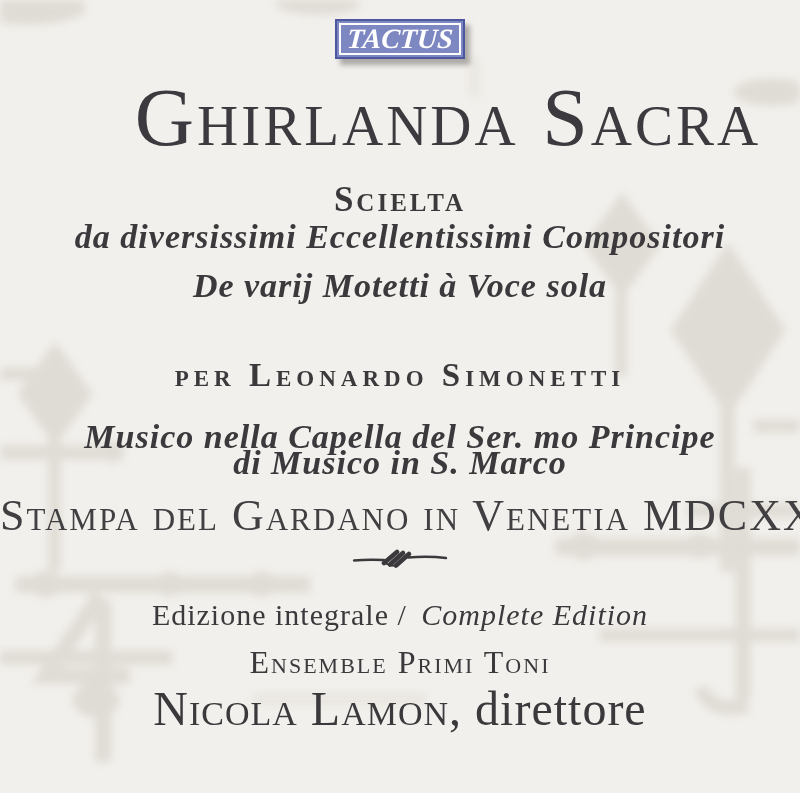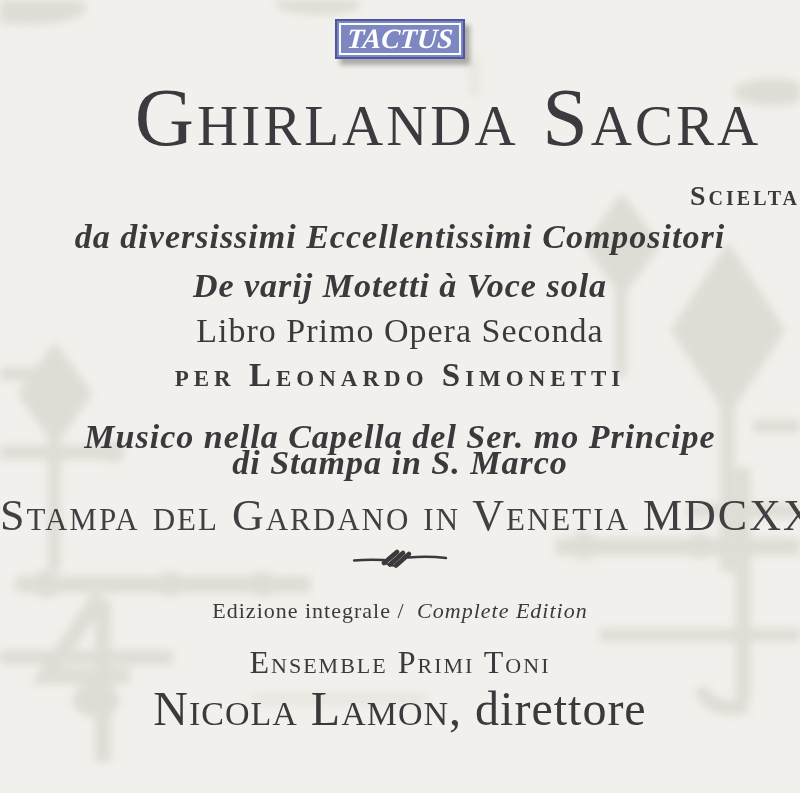--- a/index.html
+++ b/index.html
@@ -34,31 +34,31 @@
     font-size: 82px;
     font-variant: small-caps;
     letter-spacing: 3px;
     color: #3c3a3e;
     padding-left: 48px;
   }
   .sc-bold  { font-variant: small-caps; font-weight: bold; }
   .sc       { font-variant: small-caps; }
   .it       { font-style: italic; letter-spacing: 1px; font-weight: bold; }
 
-  .scielta   { top: 182px; font-size: 28px; letter-spacing: 3px; text-align: right; }
+  .scielta   { top: 182px; font-size: 35px; letter-spacing: 3px; }
   .sub1      { top: 220px; font-size: 34px; }
   .sub2      { top: 269px; font-size: 34px; }
   .libro     { top: 314px; font-size: 34px; letter-spacing: 1px; }
   .perline   { top: 359px; font-size: 33px; letter-spacing: 5px; }
   .musico1   { top: 420px; font-size: 34px; }
   .musico2   { top: 446px; font-size: 34px; }
   .imprint   { top: 494px; font-size: 44px; letter-spacing: 2px; color: #413f42; }
 
   .divider   { top: 549px; }
-  .edition   { top: 600px; font-size: 22px; letter-spacing: 1px; }
+  .edition   { top: 600px; font-size: 30px; letter-spacing: 1px; }
   .edition .en { font-style: italic; margin-left: 6px; }
   .ensemble  { top: 646px; font-size: 32px; letter-spacing: 2px; }
   .director  { top: 685px; font-size: 48px; letter-spacing: 1px; }
   .director .name { font-variant: small-caps; }
   .director .role { font-variant: normal; }
 
   
   .logo {
     position: absolute; top: 19px; left: 50%;
     transform: translateX(-50%);
@@ -134,27 +134,26 @@
   </div>
 
   <div class="line title">Ghirlanda Sacra</div>
 
   <div class="line scielta sc-bold">Scielta</div>
 
   <div class="line sub1 it">da diversissimi Eccellentissimi Compositori</div>
 
   <div class="line sub2 it">De varij Motetti à Voce sola</div>
 
-  <div class="line libro">Libro Primo Opera Seconda</div>
 
   <div class="line perline sc-bold">per Leonardo Simonetti</div>
 
   <div class="line musico1 it">Musico nella Capella del Ser. mo Principe</div>
 
-  <div class="line musico2 it">di Stampa in S. Marco</div>
+  <div class="line musico2 it">di Musico in S. Marco</div>
 
   <div class="line imprint sc">Stampa del Gardano in Venetia MDCXXV</div>
 
   <div class="line divider">
     <svg width="96" height="20" viewBox="0 0 96 20" aria-hidden="true">
       <g stroke="#3b393c" fill="none" stroke-linecap="round">
         <path d="M2 11.5 C 12 10.5, 22 10.5, 32 11" stroke-width="2.4"></path>
         <path d="M32 14 L45 3" stroke-width="4.6"></path>
         <path d="M38 15.5 L51 4" stroke-width="4.6"></path>
         <path d="M44 16.5 L57 5" stroke-width="4.6"></path>

